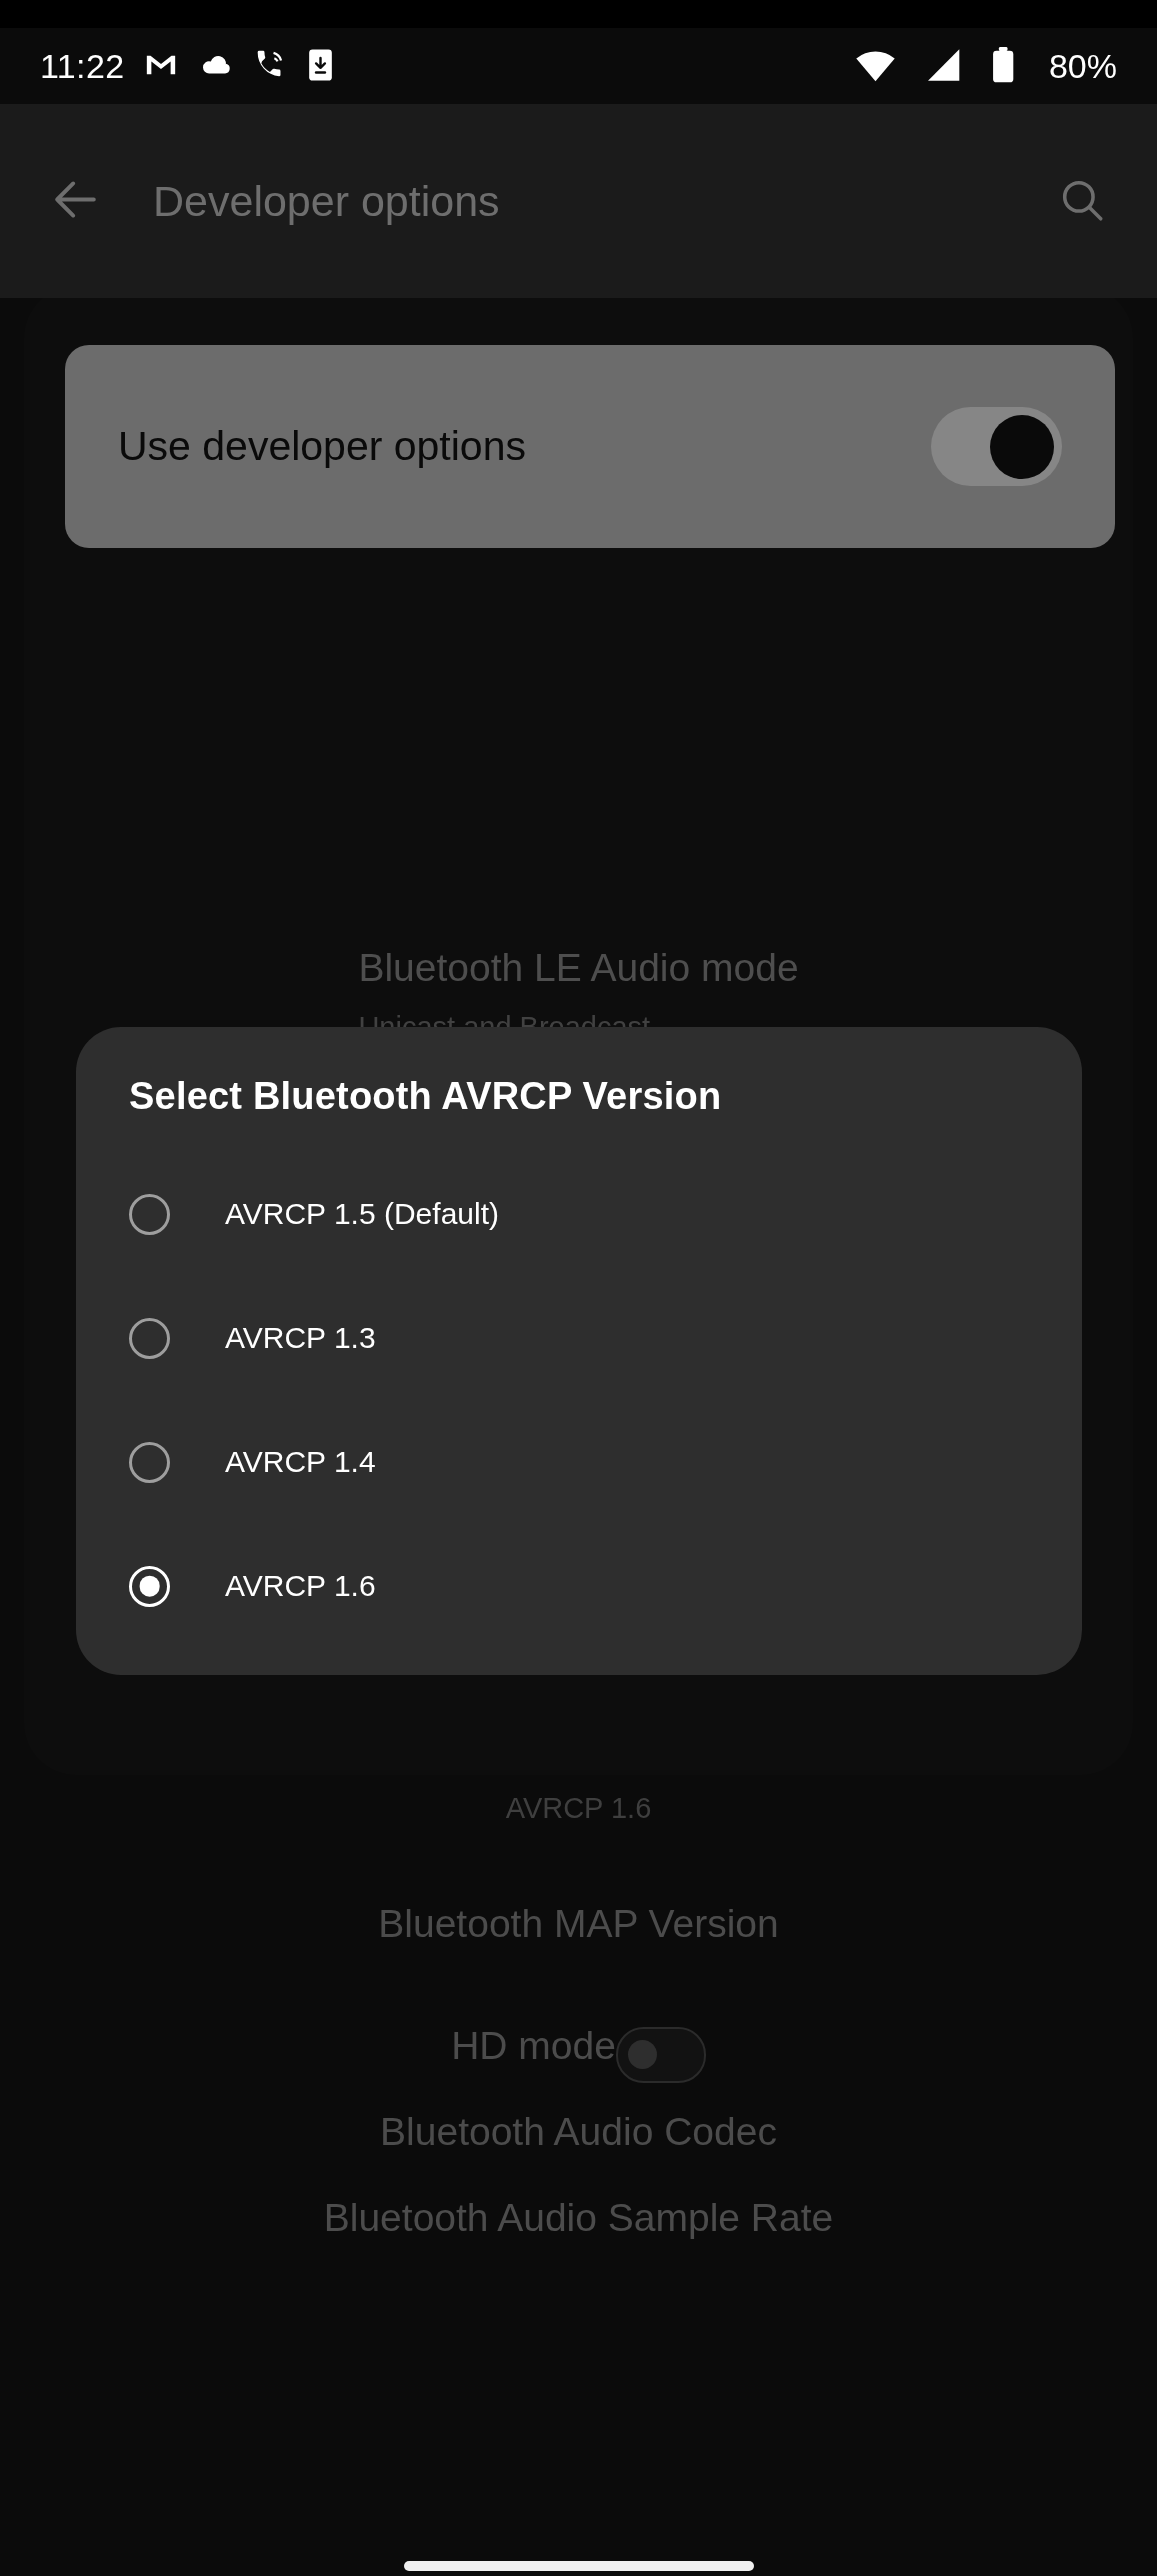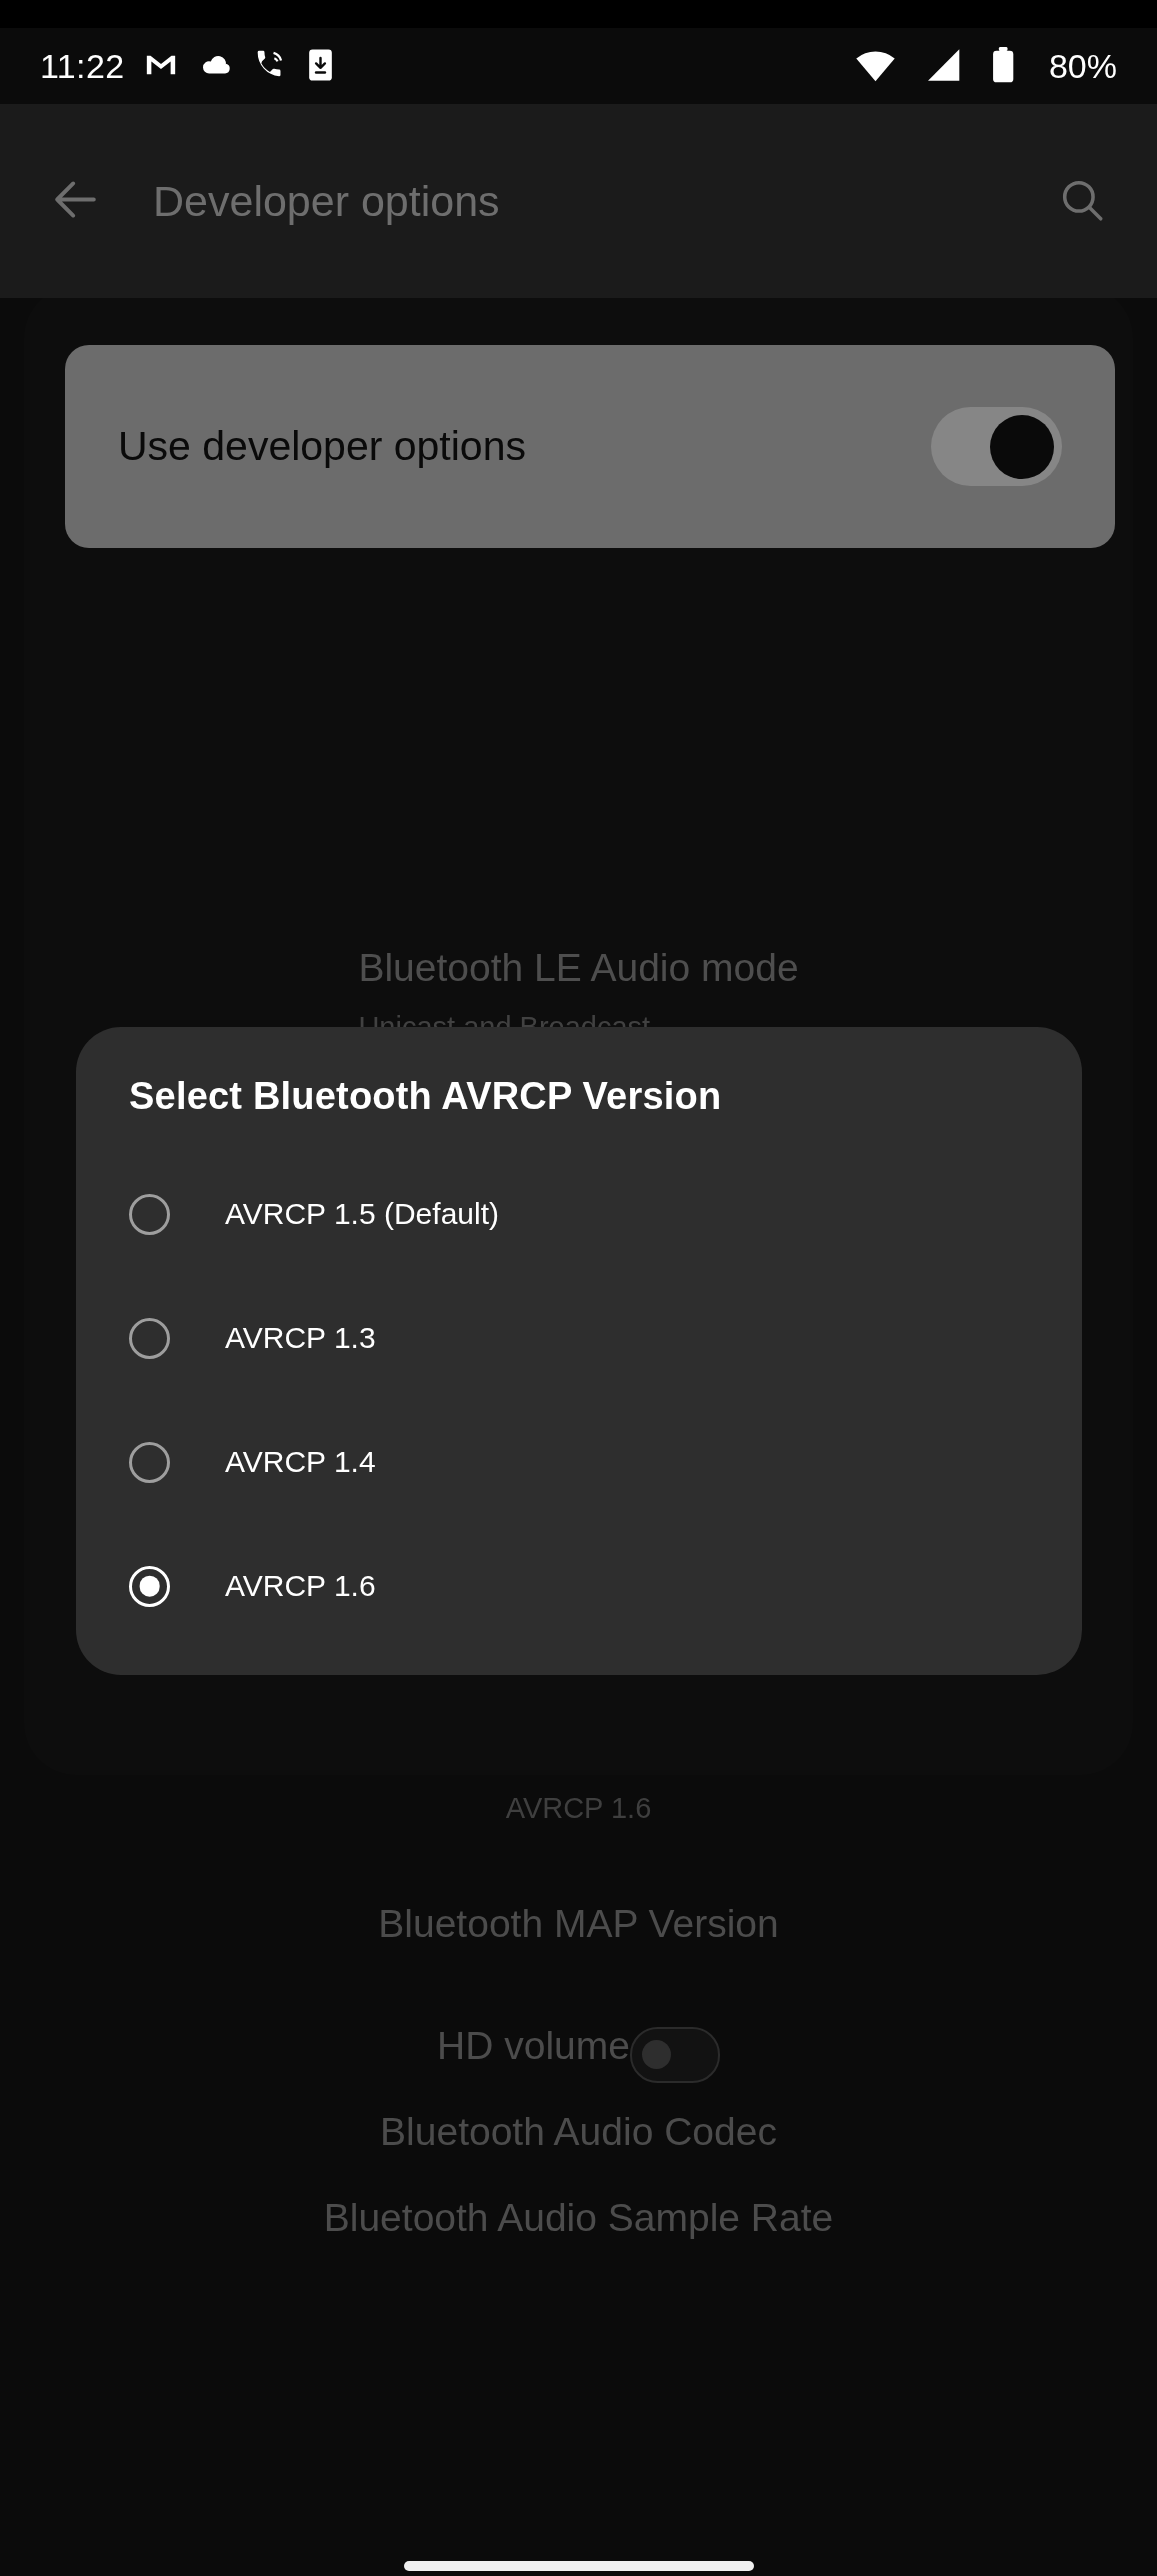--- a/index.html
+++ b/index.html
@@ -347,21 +347,21 @@
     </div>
 
     <div class="pref-row" style="top:1619px;">
       <div class="pref-text">
         <div class="pref-title">Bluetooth MAP Version</div>
       </div>
     </div>
 
     <div class="pref-row" style="top:1741px;">
       <div class="pref-text">
-        <div class="pref-title">HD volume</div>
+        <div class="pref-title">HD mode</div>
       </div>
       <div class="switch-track">
         <div class="switch-knob"></div>
       </div>
     </div>
 
     <div class="pref-row" style="top:1827px;">
       <div class="pref-text">
         <div class="pref-title">Bluetooth Audio Codec</div>
       </div>

